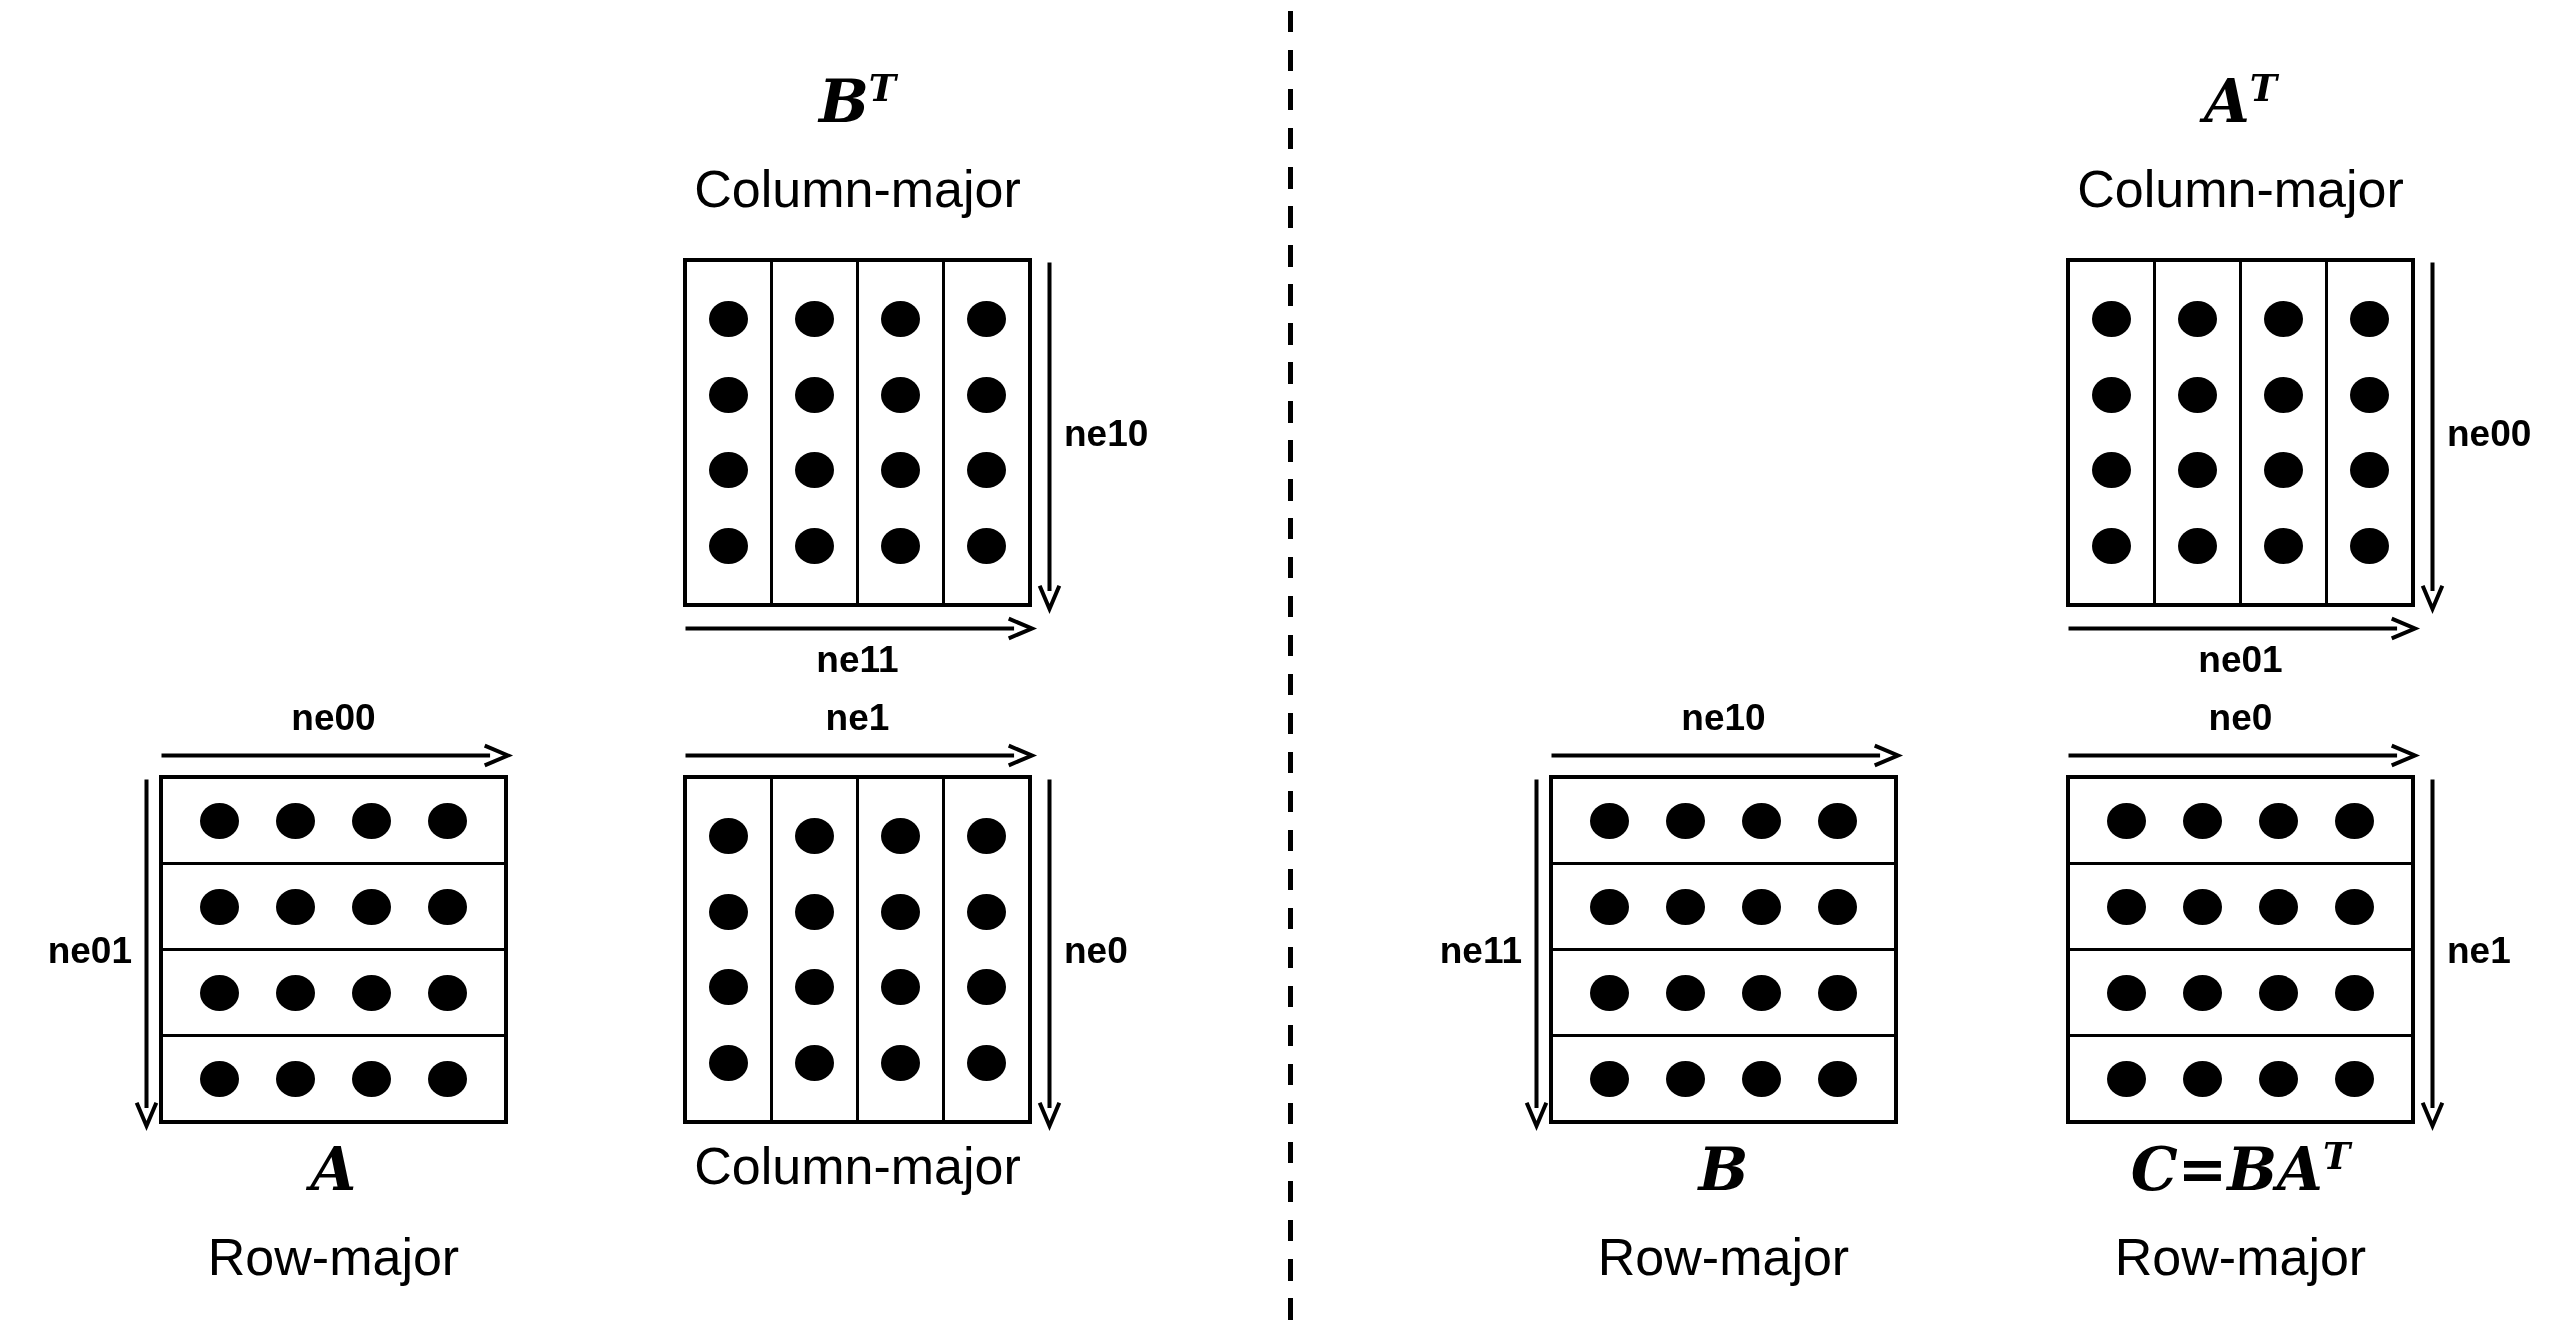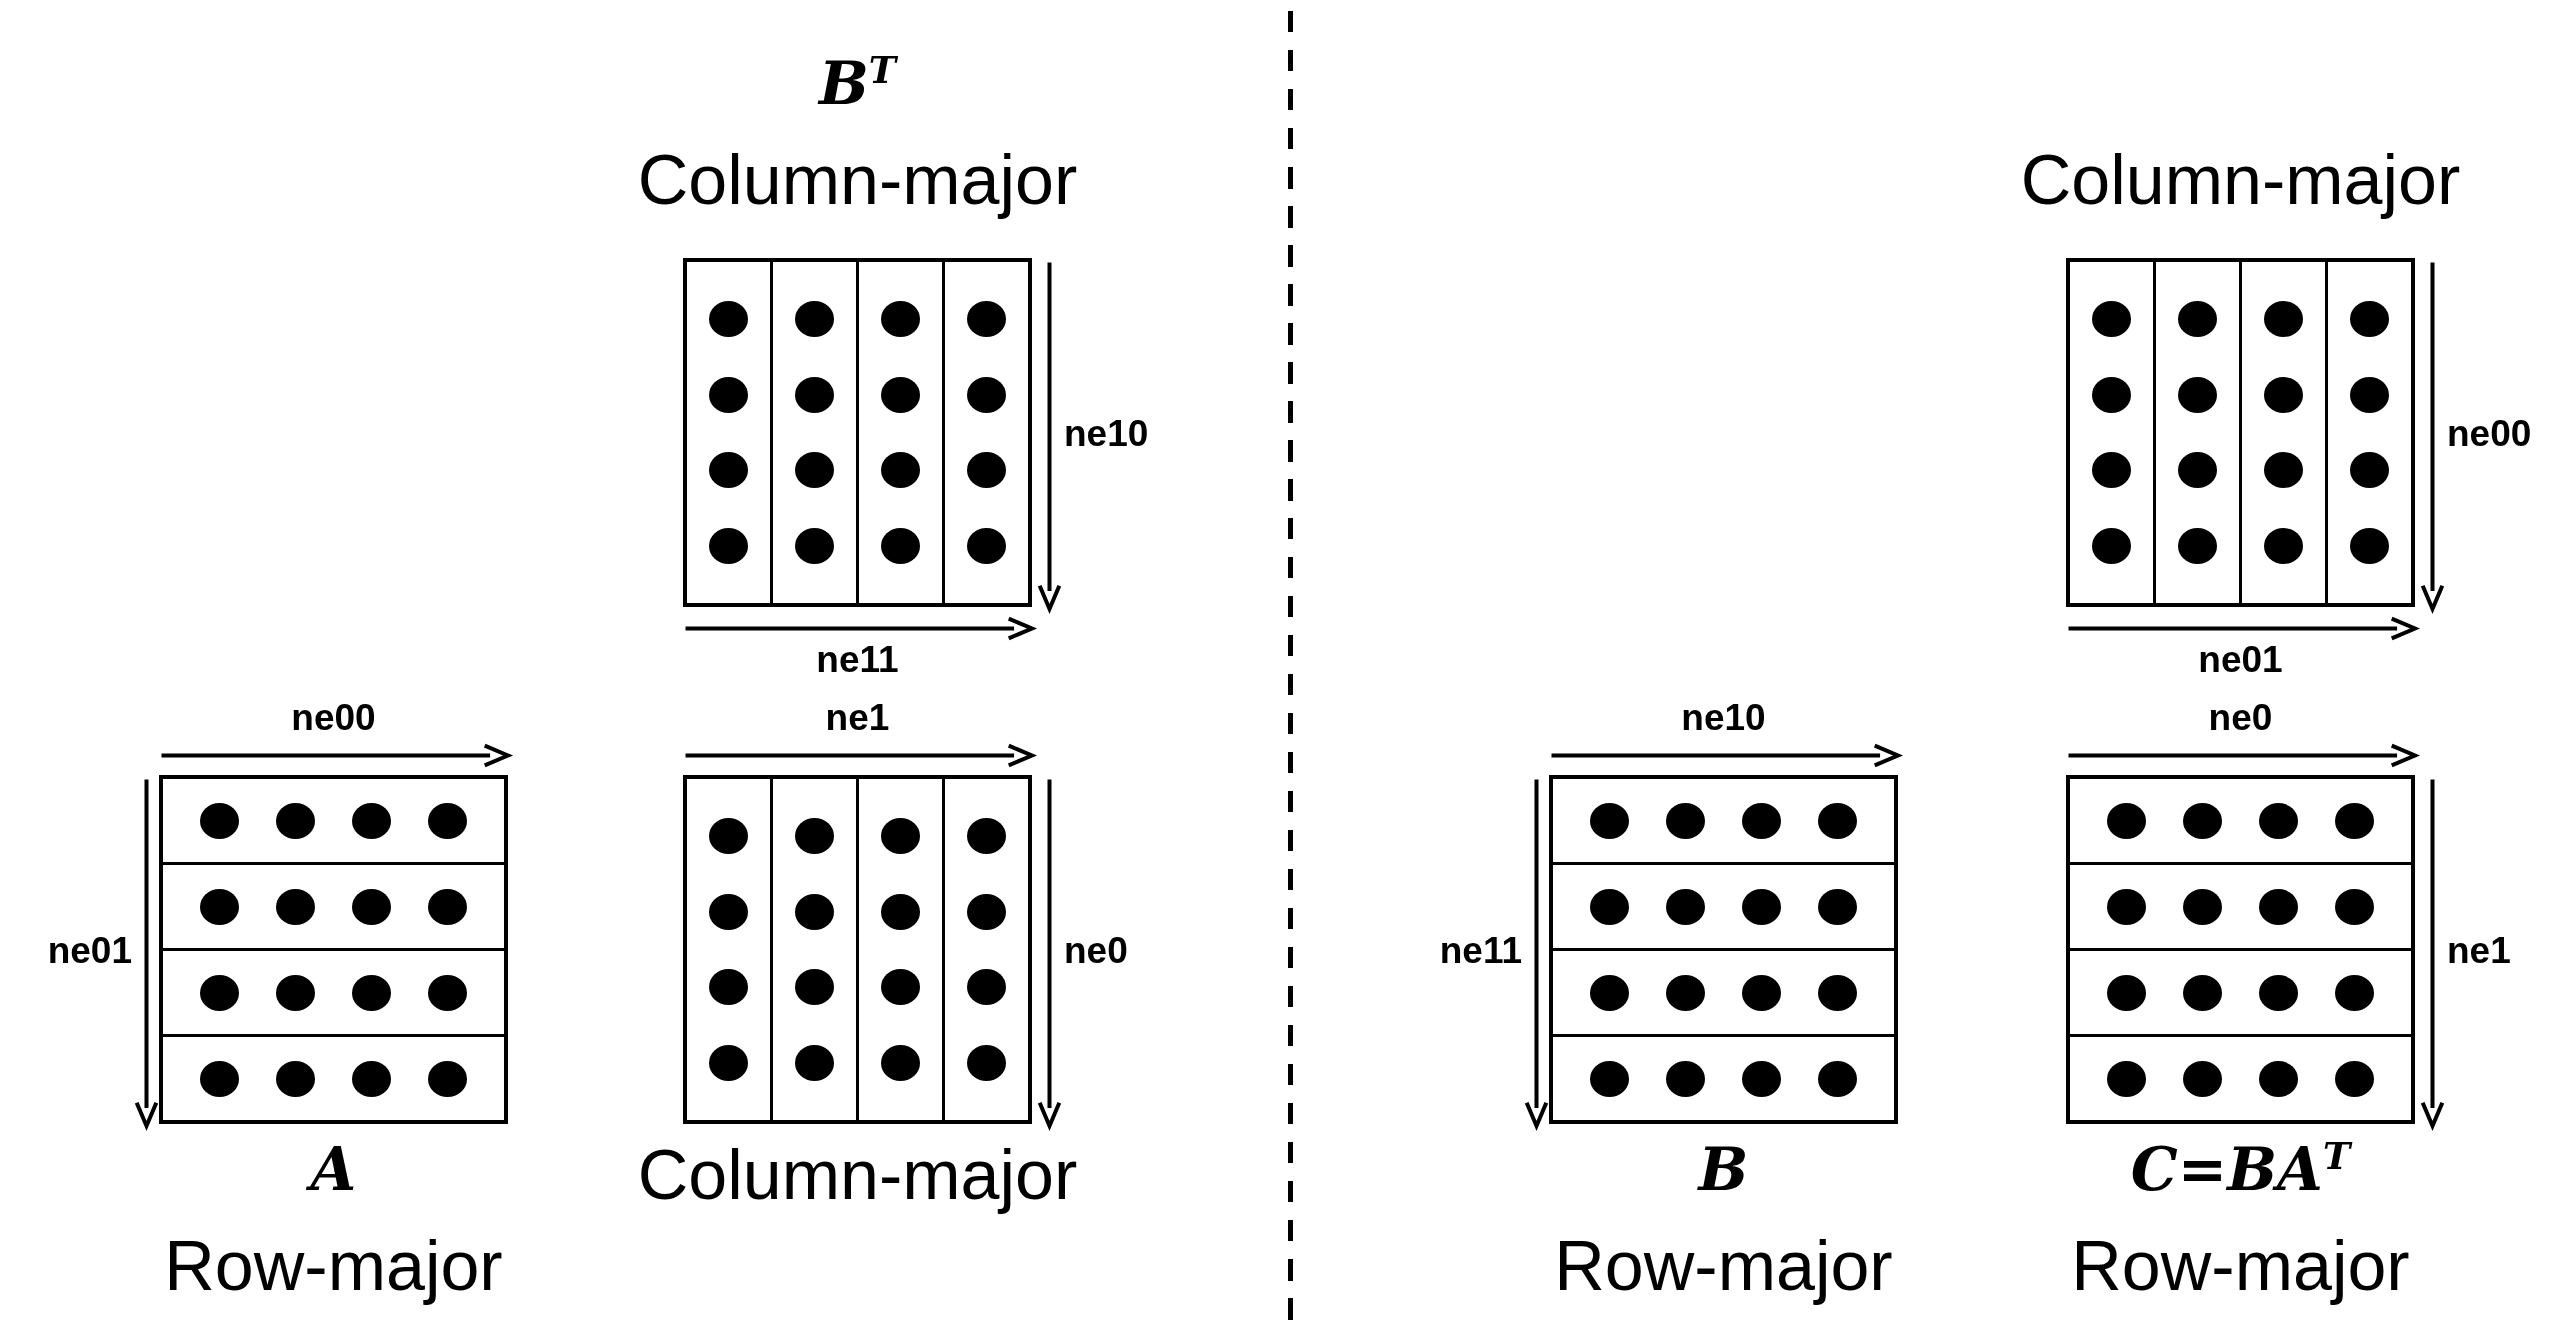--- a/index.html
+++ b/index.html
@@ -40,21 +40,21 @@
   .mname {
     font-family: "DejaVu Serif", "Liberation Serif", serif;
     font-style: italic; font-weight: 700;
     font-size: 59px; line-height: 1;
     margin-bottom: 32px;
     color: #000;
   }
   .mname sup { font-size: 0.62em; line-height: 0; }
   .msub {
     font-family: "Liberation Sans", sans-serif;
-    font-size: 70px; line-height: 1; font-weight: 400;
+    font-size: 52px; line-height: 1; font-weight: 400;
     color: #000;
   }
 
   
   .alabel {
     position: absolute;
     font-weight: 700; font-size: 37px; line-height: 1;
     white-space: nowrap; color: #000;
   }
   .label-top    { bottom: calc(100% + 39px); left: 0; width: 100%; text-align: center; }
@@ -213,20 +213,21 @@
     </div>
 
   </div>
 
   <div class="divider"></div>
 
   <div>
 
     <div class="unit" style="left:2066px; top:258px;">
       <div class="title-block title-above">
+        <div class="mname"><span>A</span><sup>T</sup></div>
         <div class="msub">Column-major</div>
       </div>
       <div class="matrix-box column-major">
           <div class="strip v">
             <div class="dot"></div>
             <div class="dot"></div>
             <div class="dot"></div>
             <div class="dot"></div>
           </div>
           <div class="strip v">

